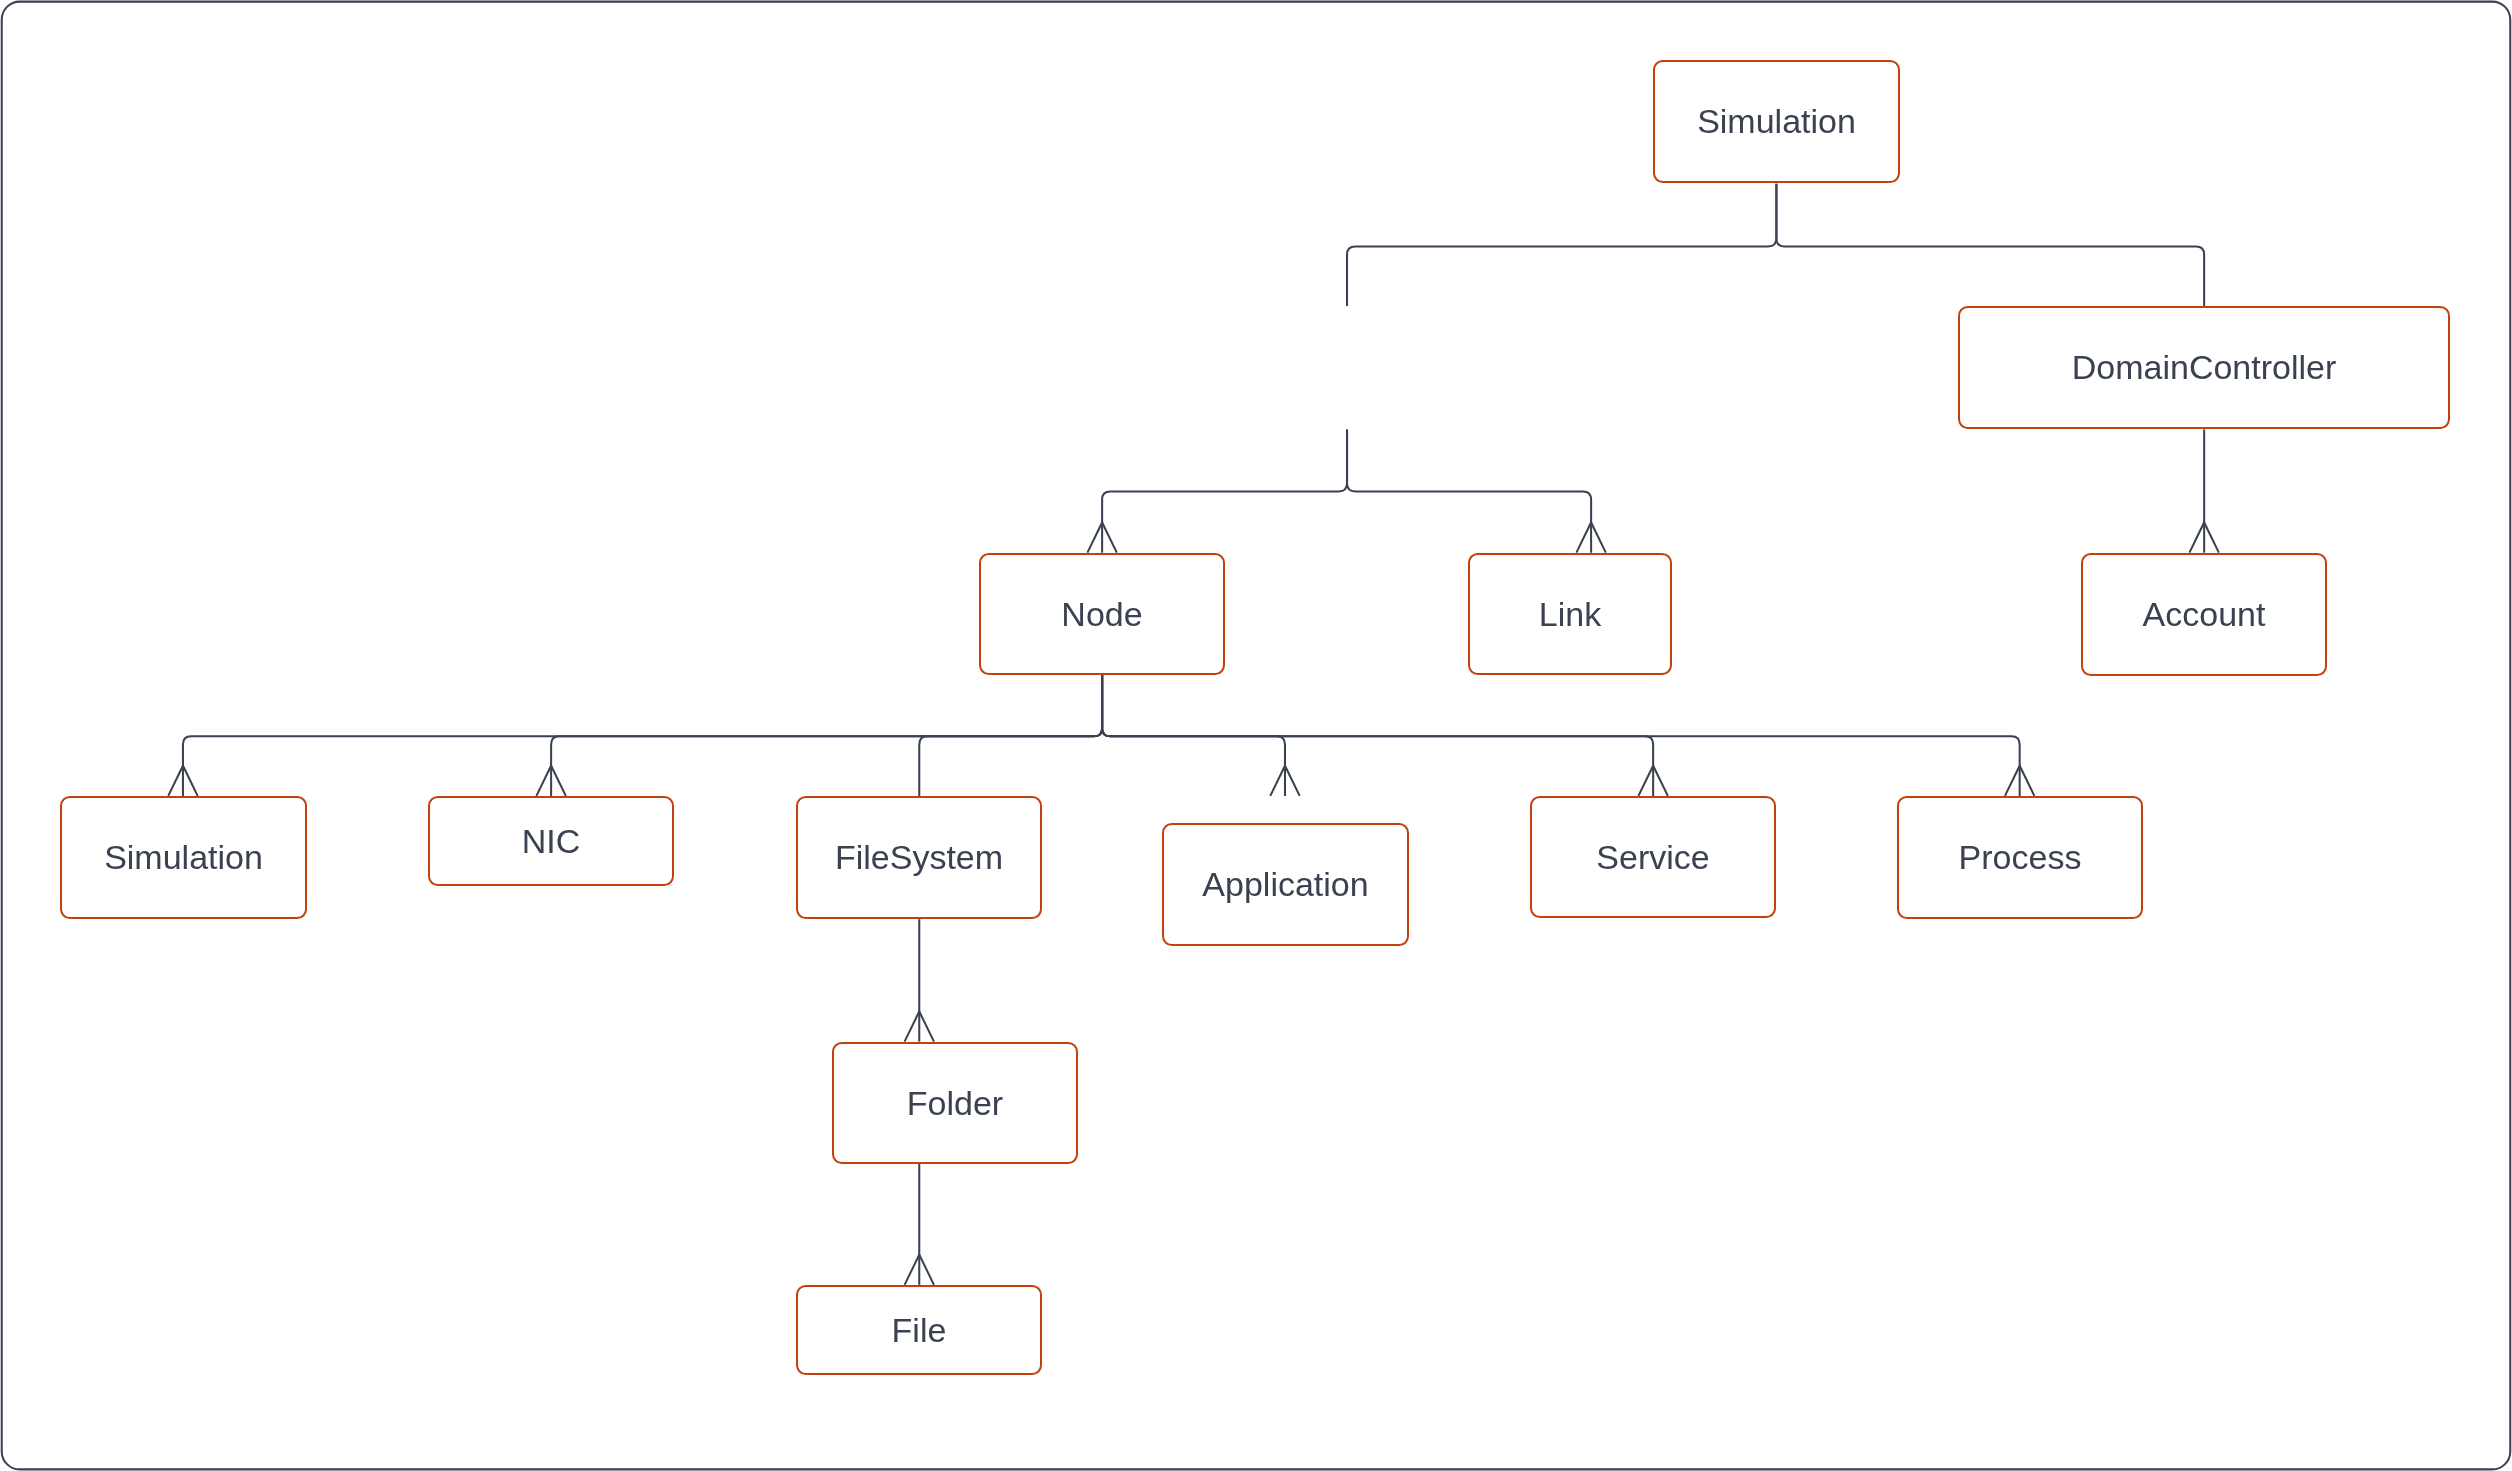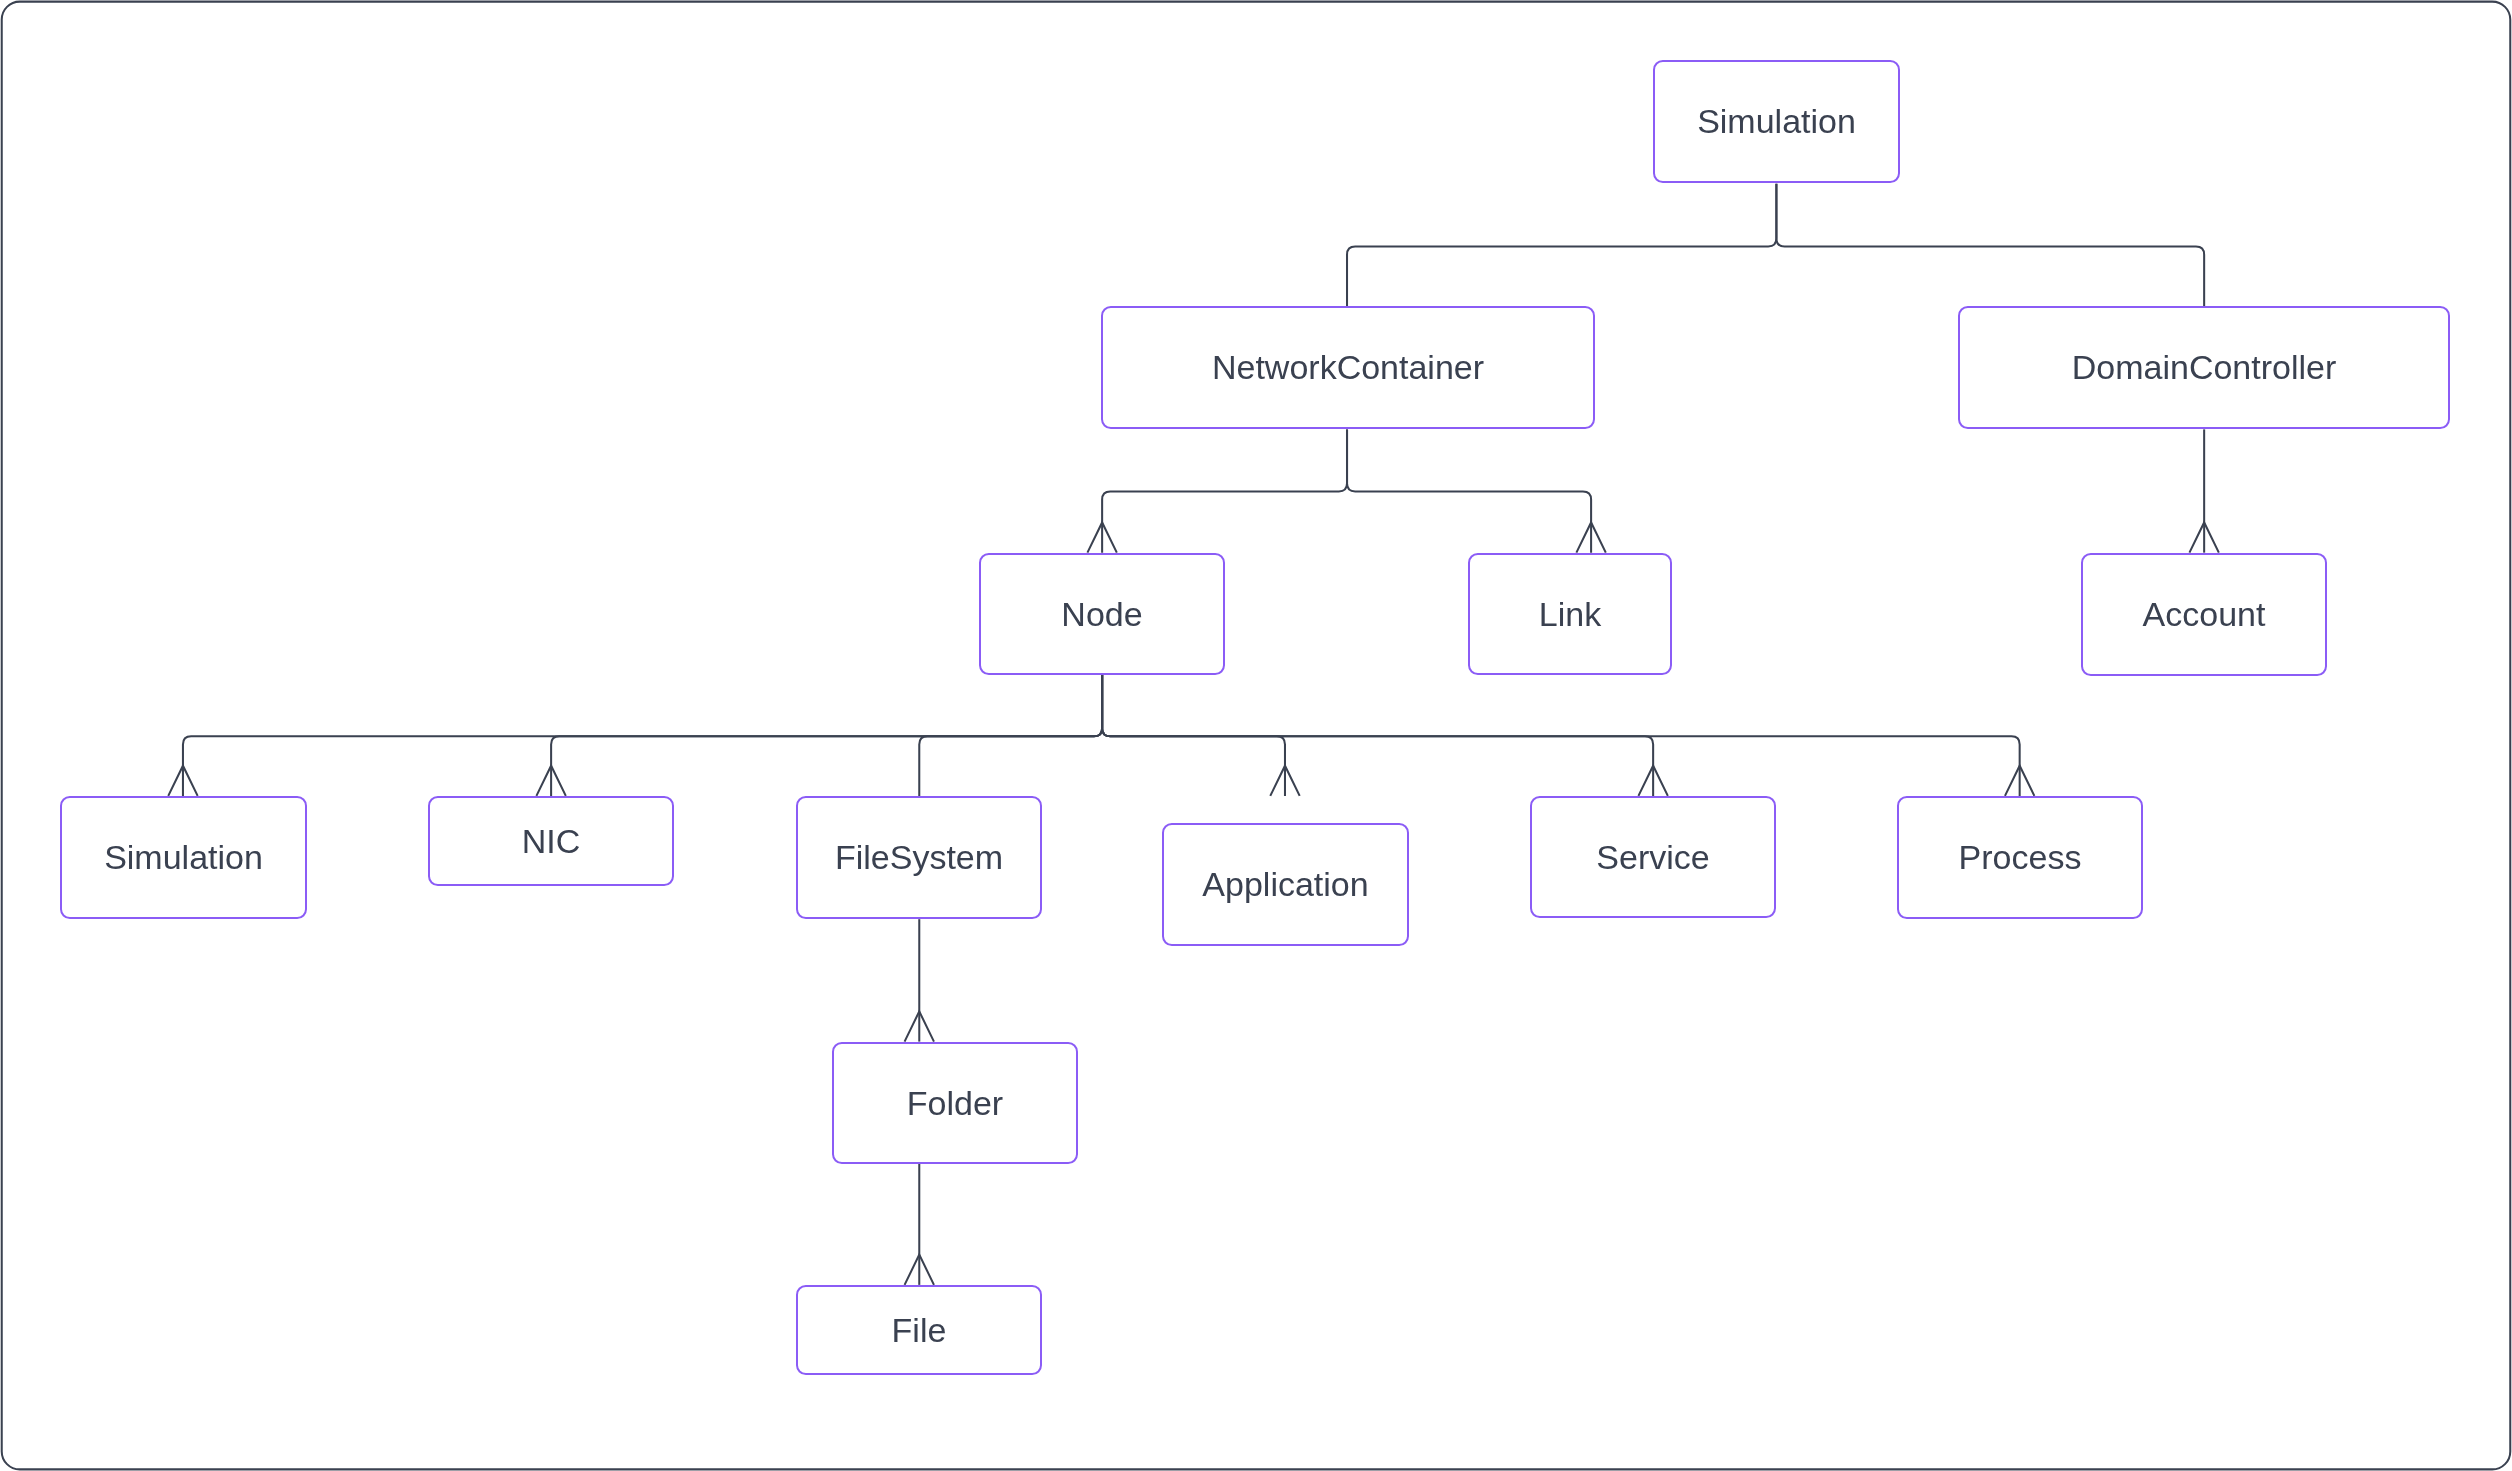--- a/index.html
+++ b/index.html
@@ -9,21 +9,21 @@
     height: 1471px;
     background: #ffffff;
     font-family: "Liberation Sans", sans-serif;
     overflow: hidden;
   }
   #wires { position: absolute; left: 0; top: 0; width: 2512px; height: 1471px; }
   .node {
     position: absolute;
     box-sizing: border-box;
     background: #ffffff;
-    border: 2px solid #8b5cf6;
+    border: 2px solid #c2410c;
     border-radius: 9.8px;
     display: flex;
     align-items: center;
     justify-content: center;
     z-index: 2;
   }
   .node .lbl {
     font-size: 34px;
     line-height: 1.2;
     color: #3a4150;
@@ -73,23 +73,20 @@
     <path d="M1108 1276 L1126 1239 L1144 1276"></path>
 
     <path d="M1126 1425 V1574"></path>
     <path d="M1108 1574 L1126 1537 L1144 1574"></path>
   </svg>
 
   <div class="node" style="left:1653px; top:60px;  width:247px; height:123px;">
     <span class="lbl">Simulation</span>
   </div>
 
-  <div class="node" style="left:1101px; top:306px; width:494px; height:123px;">
-    <span class="lbl">NetworkContainer</span>
-  </div>
 
   <div class="node" style="left:1958px; top:306px; width:492px; height:123px;">
     <span class="lbl">DomainController</span>
   </div>
 
   <div class="node" style="left:979px; top:553px; width:246px; height:122px;">
     <span class="lbl">Node</span>
   </div>
 
   <div class="node" style="left:1468px; top:553px; width:204px; height:122px;">

